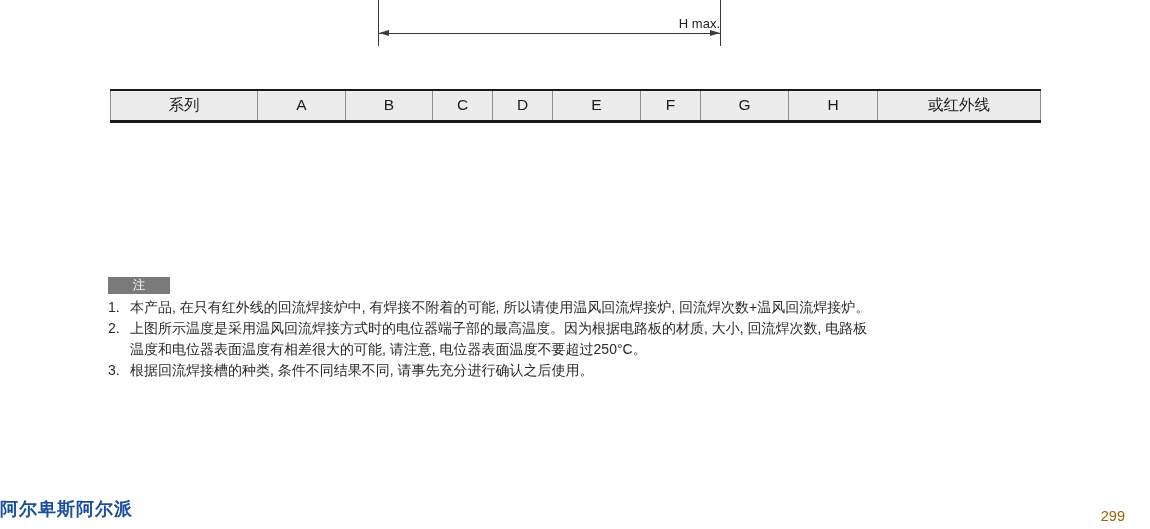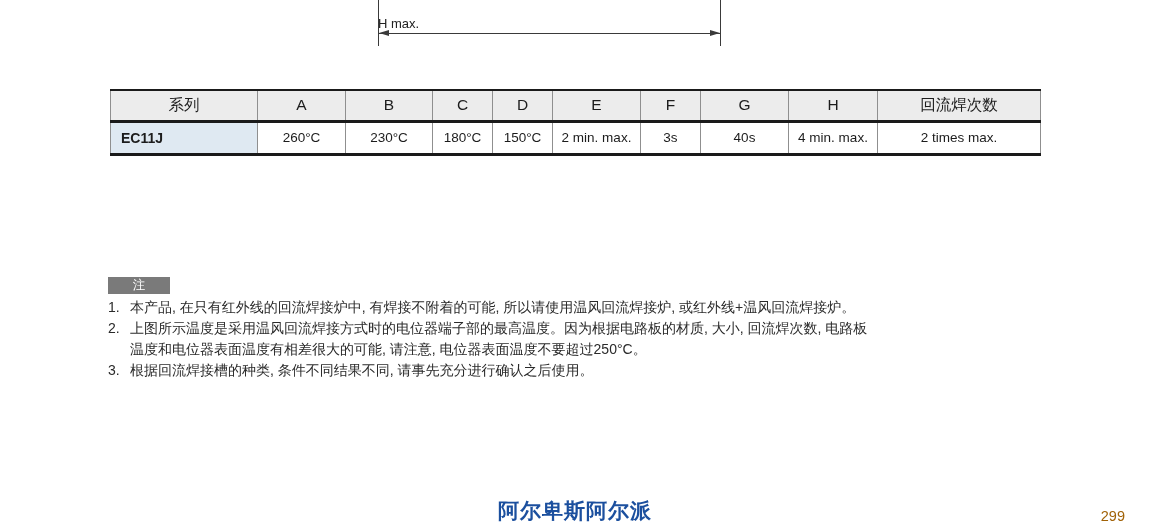--- a/index.html
+++ b/index.html
@@ -40,21 +40,21 @@
     border-top: 3.5px solid transparent;
     border-bottom: 3.5px solid transparent;
   }
   .dim-arrow.left  { left: 379px; border-right: 10px solid #3a3a3a; }
   .dim-arrow.right { left: 710px; border-left: 10px solid #3a3a3a; }
   .dim-label {
     position: absolute;
     top: 16px;
     left: 378px;
     width: 342px;
-    text-align: left;
+    text-align: right;
     font-size: 13px;
     color: #222;
   }
 
   
   .spec-table-wrap {
     position: absolute;
     left: 110px;
     top: 89px;
   }
@@ -120,22 +120,21 @@
   }
   .note-num { width: 22px; flex: 0 0 22px; text-align: left; }
   .note-text { width: 740px; }
 
   
   .brand {
     position: absolute;
     left: 0;
     top: 497px;
     width: 1150px;
-    text-align: center;
-    font-size: 21px;
+    font-size: 18px;
     font-weight: bold;
     color: #1b4f9e;
     letter-spacing: 1px;
   }
   .page-number {
     position: absolute;
     right: 25px;
     top: 508px;
     font-size: 14.5px;
     color: #a16207;
@@ -173,46 +172,34 @@
         <tr>
             <th>系列</th>
             <th>A</th>
             <th>B</th>
             <th>C</th>
             <th>D</th>
             <th>E</th>
             <th>F</th>
             <th>G</th>
             <th>H</th>
-            <th>回流焊次数</th>
+            <th>或红外线</th>
           </tr>
       </thead>
       <tbody>
-          <tr>
-            <th class="series-cell">EC11J</th>
-            <td>260°C</td>
-            <td>230°C</td>
-            <td>180°C</td>
-            <td>150°C</td>
-            <td>2 min. max.</td>
-            <td>3s</td>
-            <td>40s</td>
-            <td>4 min. max.</td>
-            <td>2 times max.</td>
-          </tr>
         </tbody>
     </table>
   </div>
 
   <div class="notes">
     <div class="note-badge">注</div>
     <div>
         <div class="note-item">
           <span class="note-num">1.</span>
-          <span class="note-text">本产品, 在只有红外线的回流焊接炉中, 有焊接不附着的可能, 所以请使用温风回流焊接炉, 或红外线+温风回流焊接炉。</span>
+          <span class="note-text">本产品, 在只有红外线的回流焊接炉中, 有焊接不附着的可能, 所以请使用温风回流焊接炉, 回流焊次数+温风回流焊接炉。</span>
         </div>
         <div class="note-item">
           <span class="note-num">2.</span>
           <span class="note-text">上图所示温度是采用温风回流焊接方式时的电位器端子部的最高温度。因为根据电路板的材质, 大小, 回流焊次数, 电路板温度和电位器表面温度有相差很大的可能, 请注意, 电位器表面温度不要超过250°C。</span>
         </div>
         <div class="note-item">
           <span class="note-num">3.</span>
           <span class="note-text">根据回流焊接槽的种类, 条件不同结果不同, 请事先充分进行确认之后使用。</span>
         </div>
       </div>

